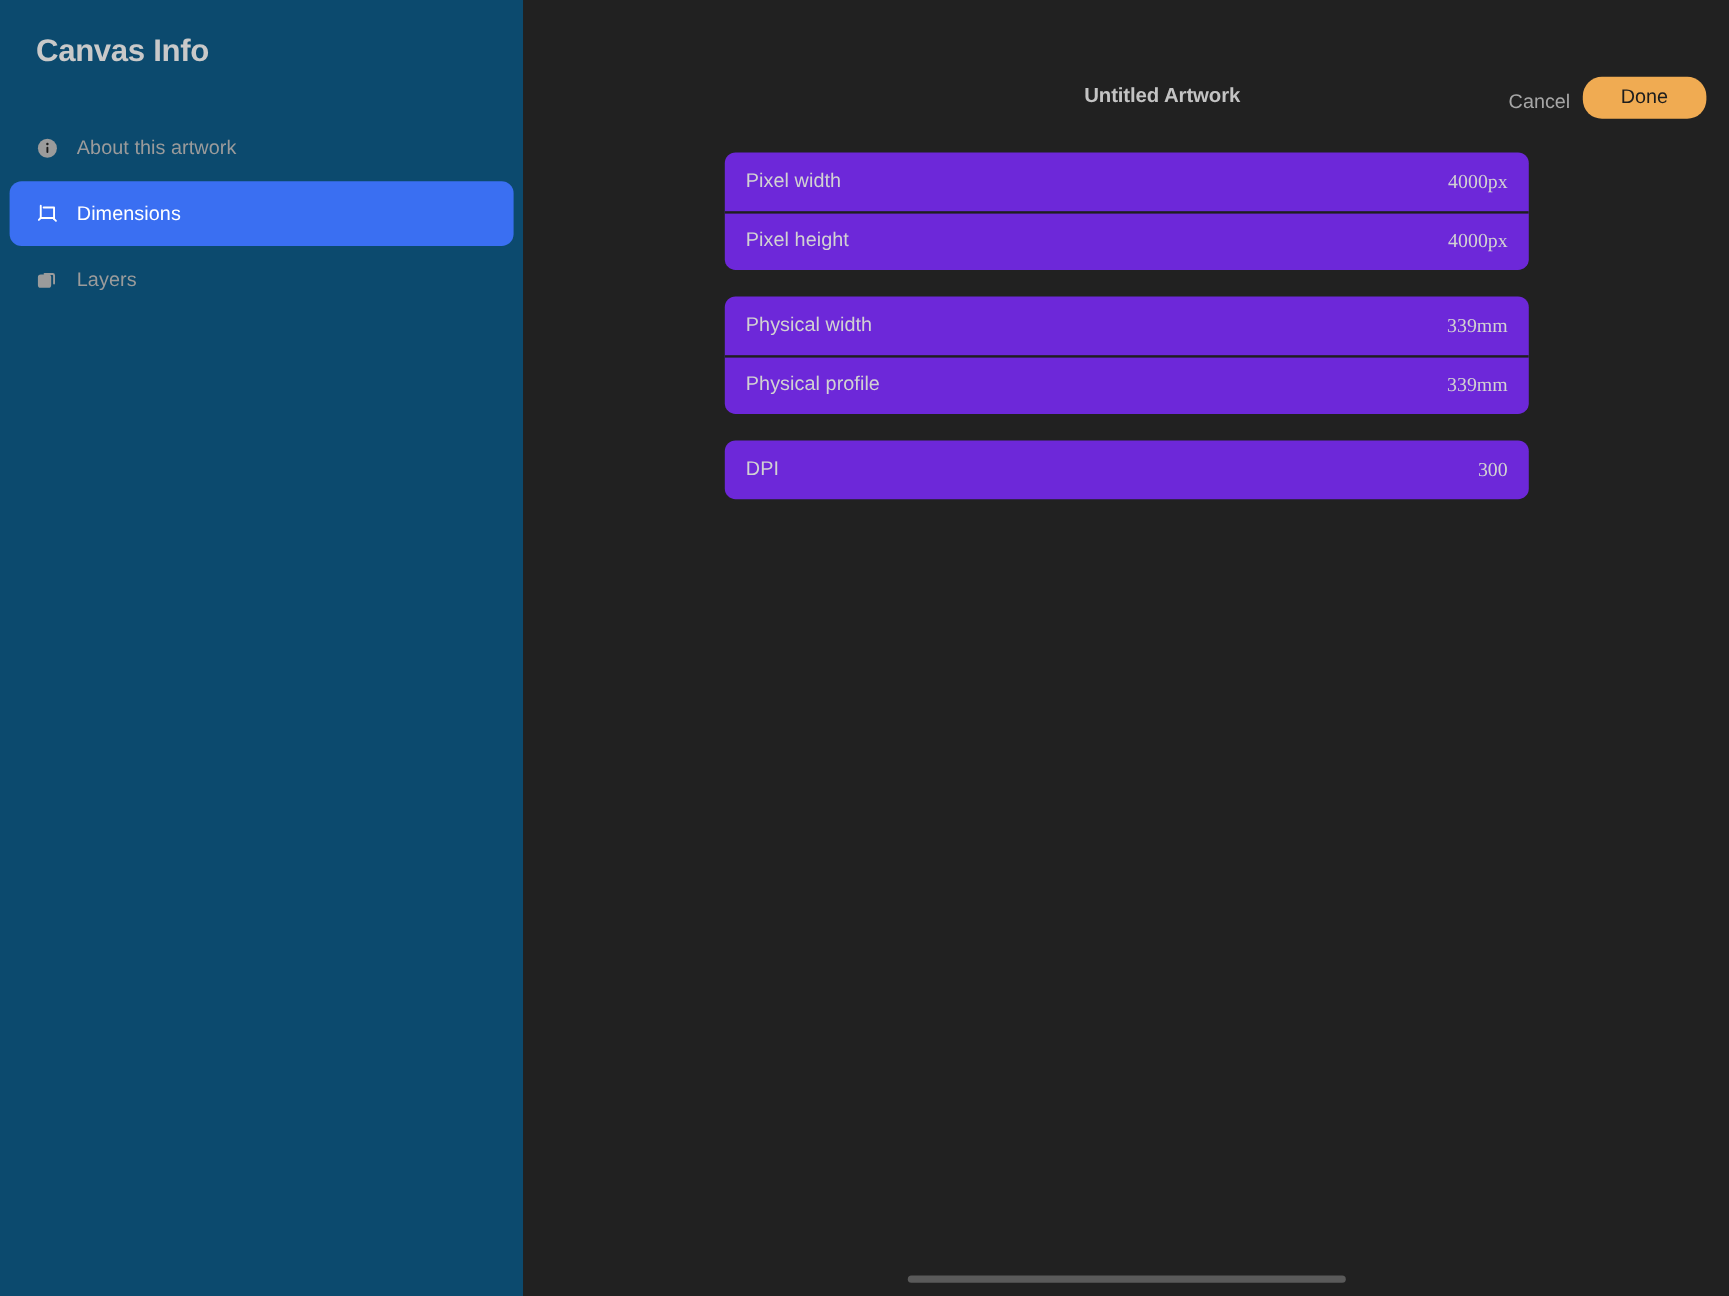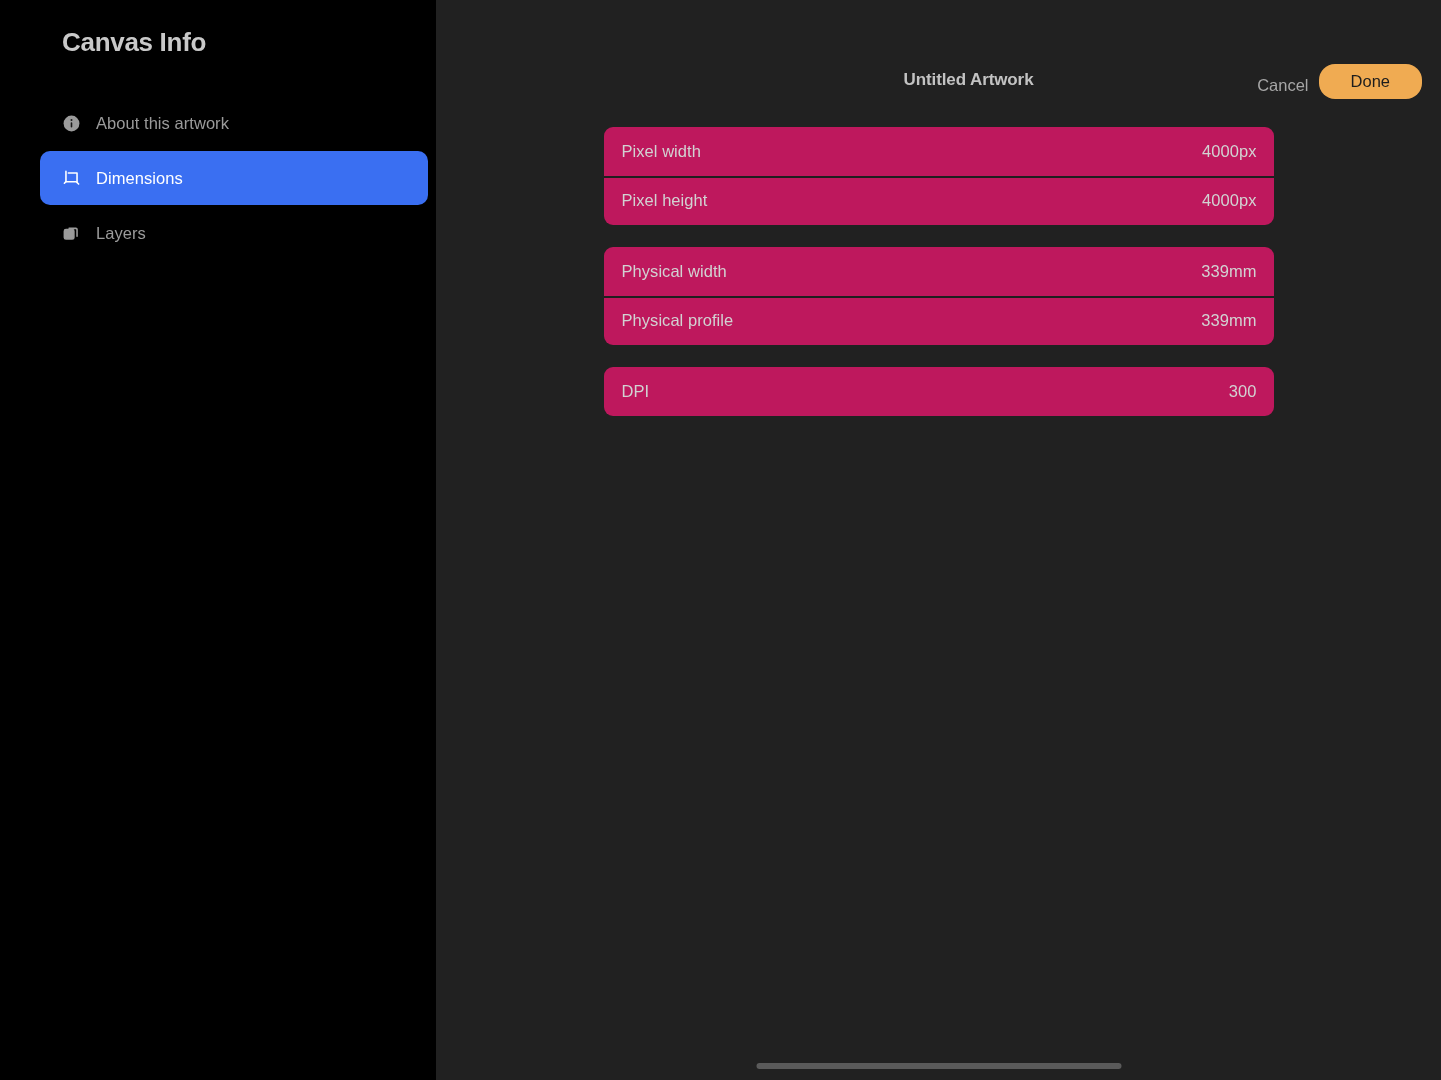--- a/index.html
+++ b/index.html
@@ -19,25 +19,24 @@
     width: 1441px;
     height: 1080px;
     display: flex;
     background: #212121;
   }
 
   
   .sidebar {
     width: 436px;
     height: 100%;
-    background: #000000;
+    background: #0c4a6e;
     flex: 0 0 436px;
     padding-top: 22px;
     position: relative;
-    padding-left: 32px;
   }
 
   .sidebar-title {
     font-size: 26px;
     font-weight: bold;
     color: #c9c9c9;
     letter-spacing: -0.3px;
     padding: 0 0 0 30px;
     line-height: 40px;
     height: 40px;
@@ -146,21 +145,21 @@
   
   .content {
     padding: 5px 0 0 0;
     display: flex;
     flex-direction: column;
     align-items: center;
   }
 
   .group {
     width: 670px;
-    background: #be185d;
+    background: #6d28d9;
     border-radius: 9px;
     overflow: hidden;
     margin-bottom: 22px;
   }
 
   .row {
     height: 49px;
     display: flex;
     align-items: center;
     justify-content: space-between;
@@ -181,20 +180,21 @@
   .row-label {
     font-size: 16.5px;
     color: #d2d2d2;
     letter-spacing: 0.05px;
   }
 
   .row-value {
     font-size: 16.5px;
     color: #d2d2d2;
     letter-spacing: 0.05px;
+    font-family: Liberation Serif, serif;
   }
 
   
   .home-indicator {
     position: absolute;
     bottom: 11px;
     left: 50%;
     transform: translateX(-50%);
     width: 365px;
     height: 6px;

